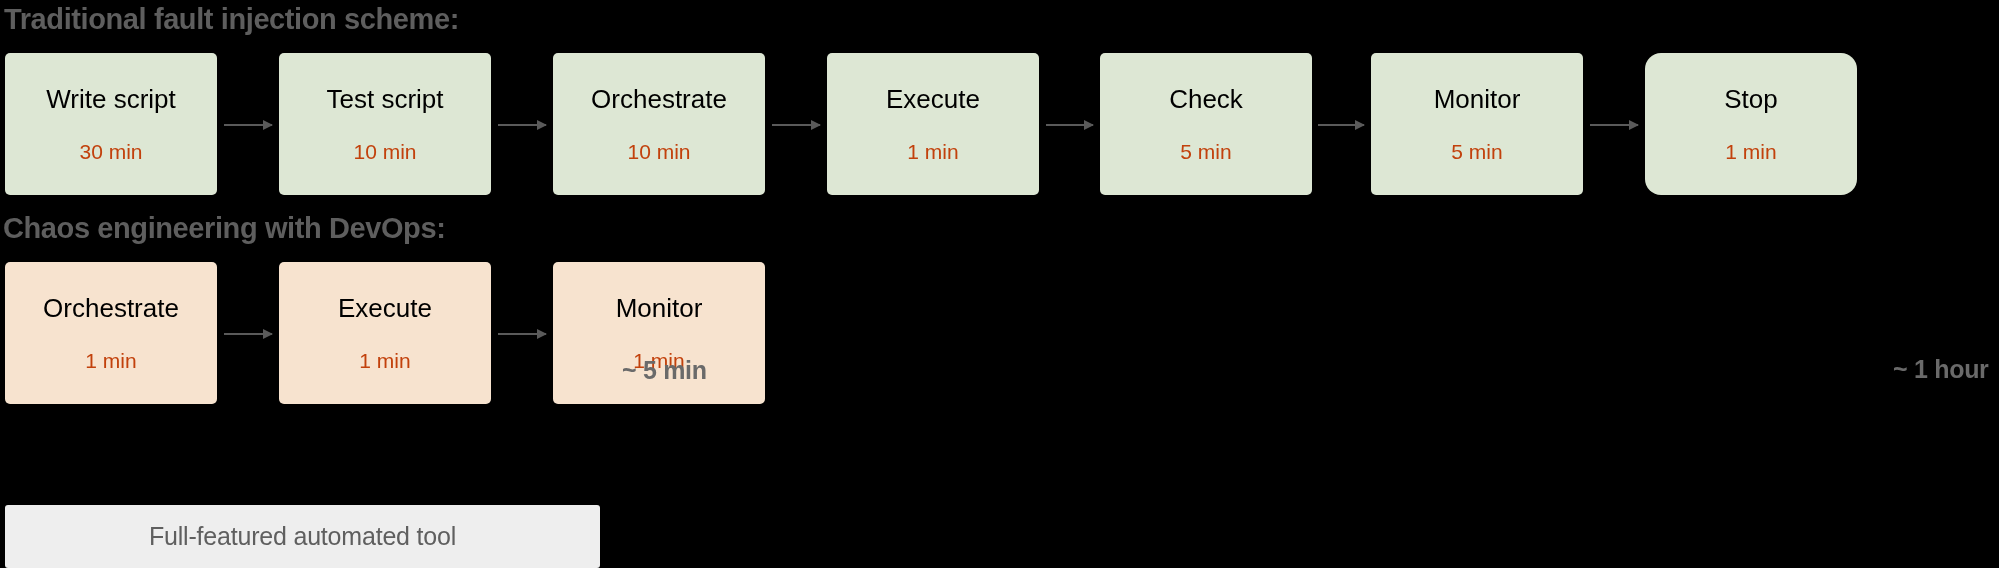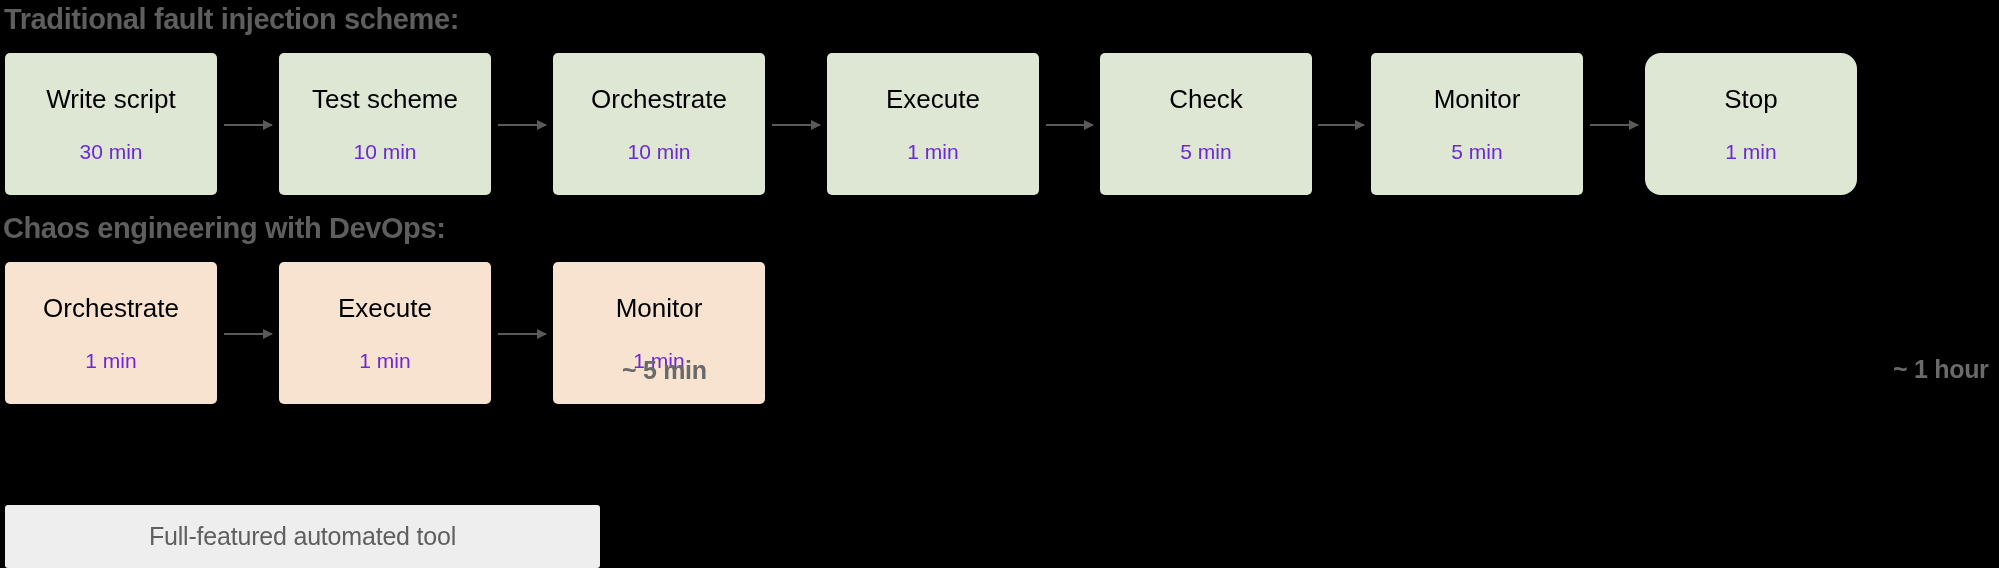--- a/index.html
+++ b/index.html
@@ -45,21 +45,21 @@
 
   .node-label{
     font-size:26px;
     color:#000000;
     line-height:1;
     margin-bottom:0;
     white-space:nowrap;
   }
   .node-duration{
     font-size:21px;
-    color:#6d28d9;
+    color:#c2410c;
     line-height:1;
     margin-top:29px;
     white-space:nowrap;
   }
 
   .connector{
     position:absolute;
     top:71px;
     height:2px;
     background:#5a5a5a;
@@ -116,21 +116,21 @@
 <div class="stage">
 
   <div class="section-title" id="title-traditional">Traditional fault injection scheme:</div>
 
   <div class="flow-row" id="row-traditional">
       <div class="node green" style="left: 5px; width: 212px;">
         <div class="node-label">Write script</div>
         <div class="node-duration">30 min</div>
       </div>
       <div class="node green" style="left: 279px; width: 212px;">
-        <div class="node-label">Test scheme</div>
+        <div class="node-label">Test script</div>
         <div class="node-duration">10 min</div>
       </div>
       <div class="node green" style="left: 553px; width: 212px;">
         <div class="node-label">Orchestrate</div>
         <div class="node-duration">10 min</div>
       </div>
       <div class="node green" style="left: 827px; width: 212px;">
         <div class="node-label">Execute</div>
         <div class="node-duration">1 min</div>
       </div>

